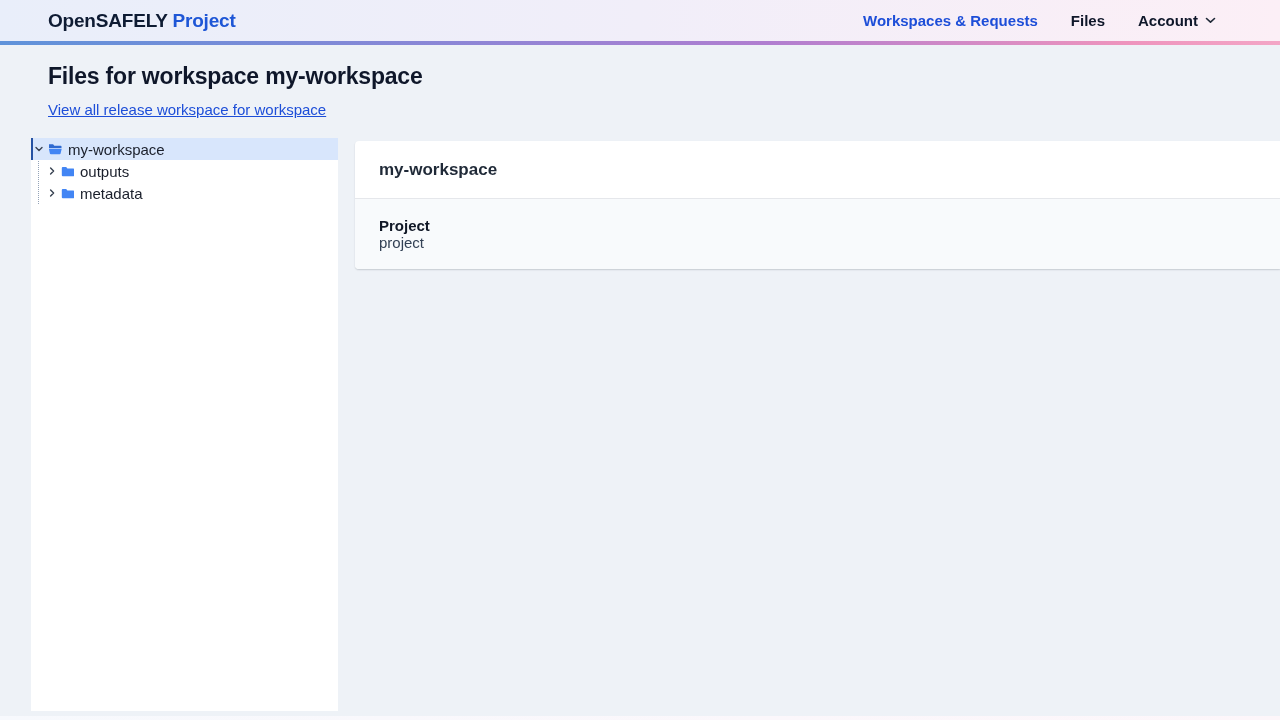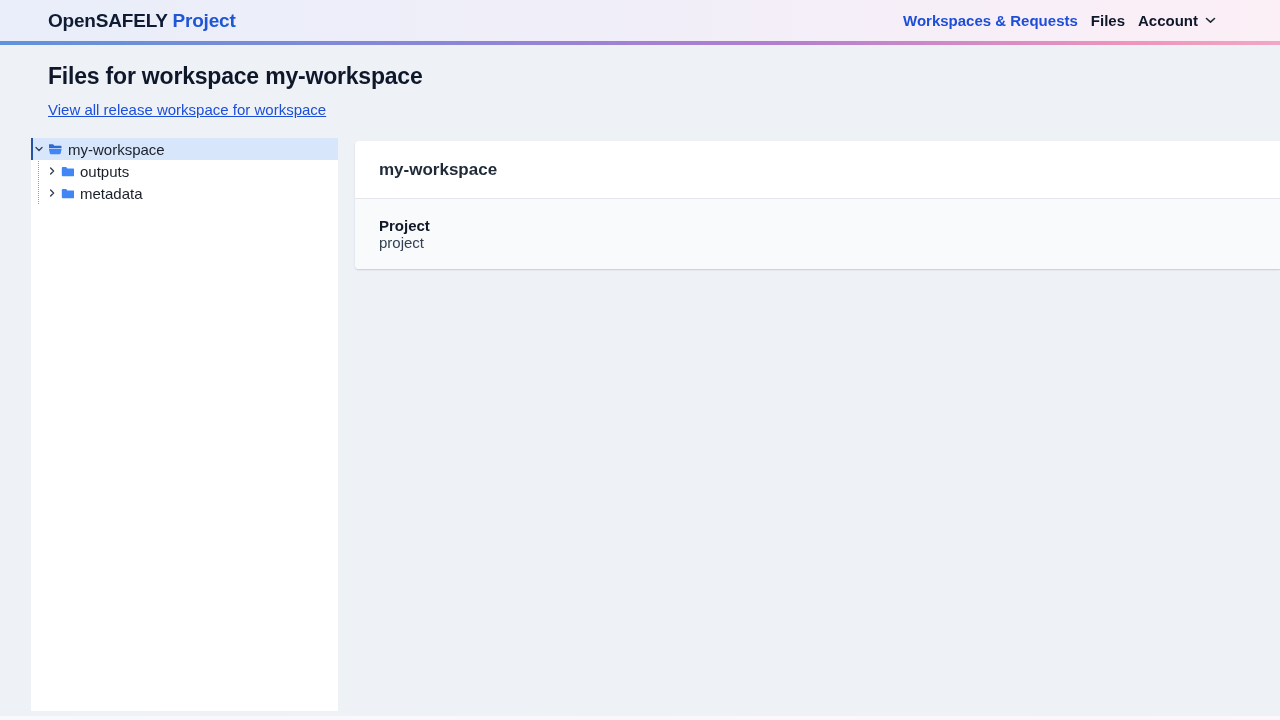--- a/index.html
+++ b/index.html
@@ -15,21 +15,21 @@
   
   .app-header {
     height: 41px;
     display: flex; align-items: center; justify-content: space-between;
     padding: 0 64px 0 48px;
     background: linear-gradient(90deg, #e9eefa 0%, #f1eef9 50%, #fceff6 100%);
   }
   .brand { font-size: 19px; font-weight: bold; letter-spacing: -0.2px; cursor: pointer; text-decoration: none; }
   .brand .primary { color: #0e1b33; }
   .brand .secondary { color: #1e56d6; }
-  .nav { display: flex; align-items: center; gap: 13px; }
+  .nav { display: flex; align-items: center; gap: 33px; }
   .nav-item { font-size: 15px; font-weight: bold; color: #0f172a; cursor: pointer; display: flex; align-items: center; gap: 7px; }
   .nav-item.active { color: #1d4ed8; }
   .header-rule {
     height: 4px;
     background: linear-gradient(90deg, #5f93da 0%, #8b86d6 35%, #b07ed0 60%, #ee94bd 88%, #f3a6c6 100%);
   }
 
   
   .page-head { padding: 18px 72px 0 48px; }
   .page-title { margin: 0; font-size: 23px; font-weight: bold; color: #0f172a; letter-spacing: -0.2px; }

